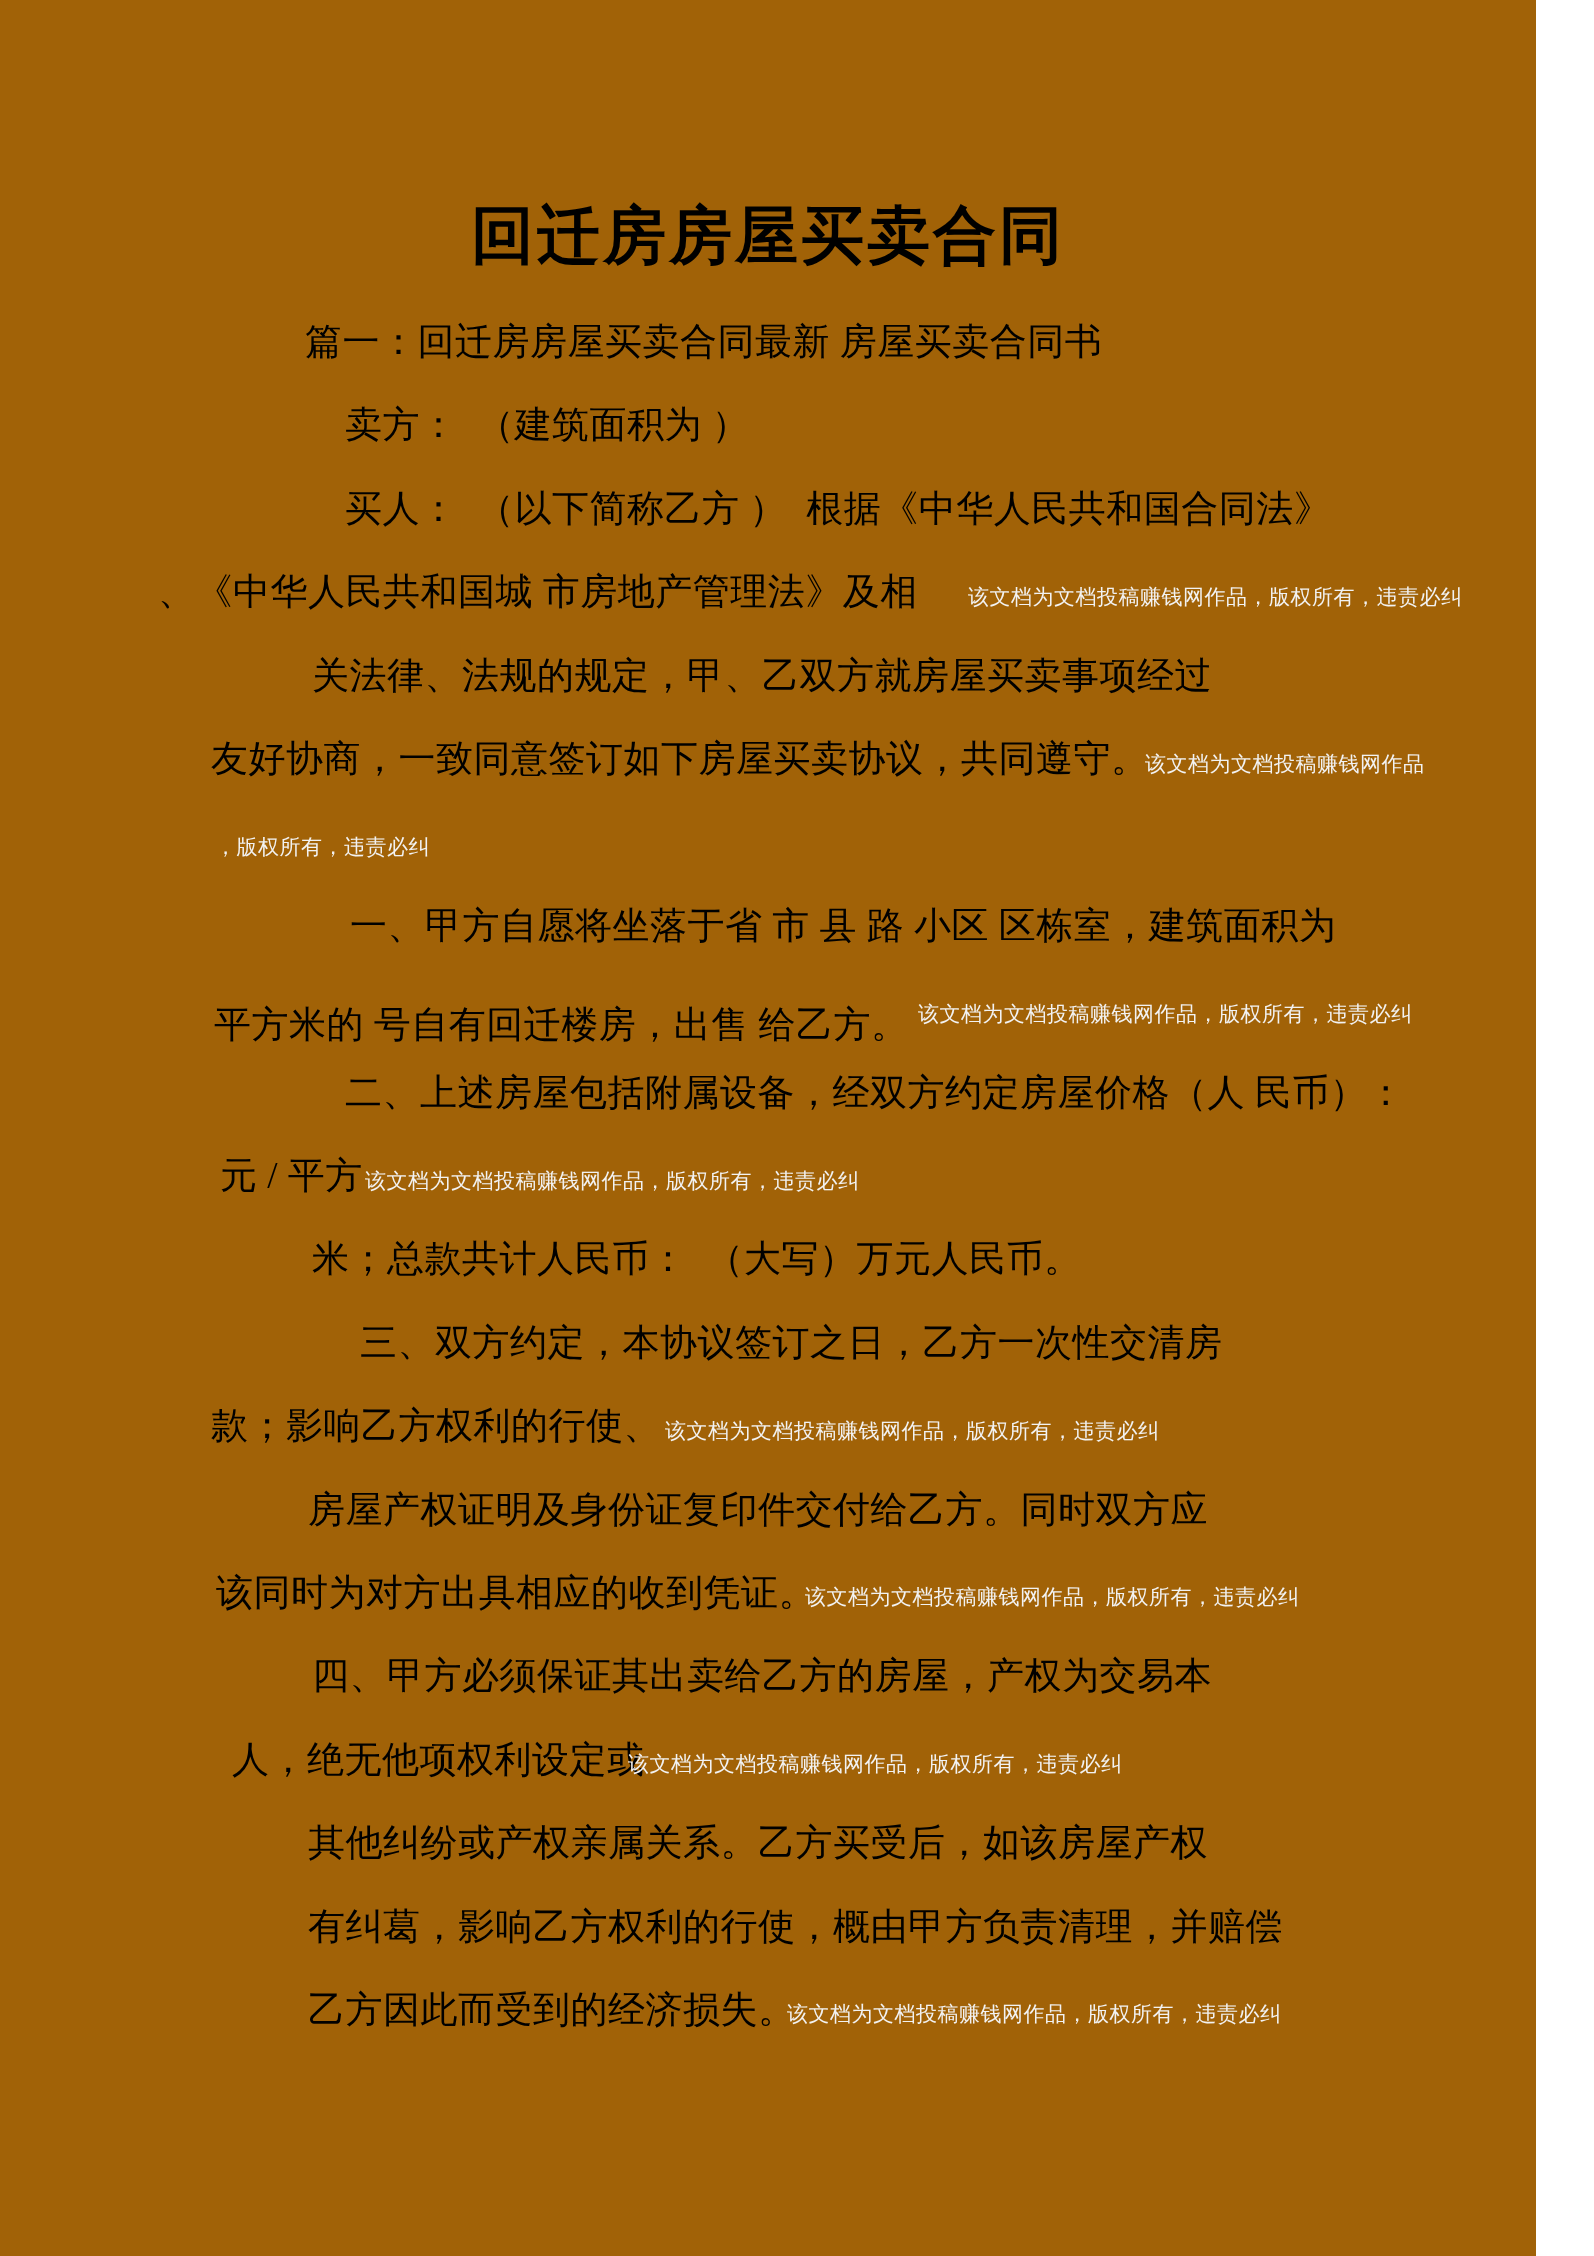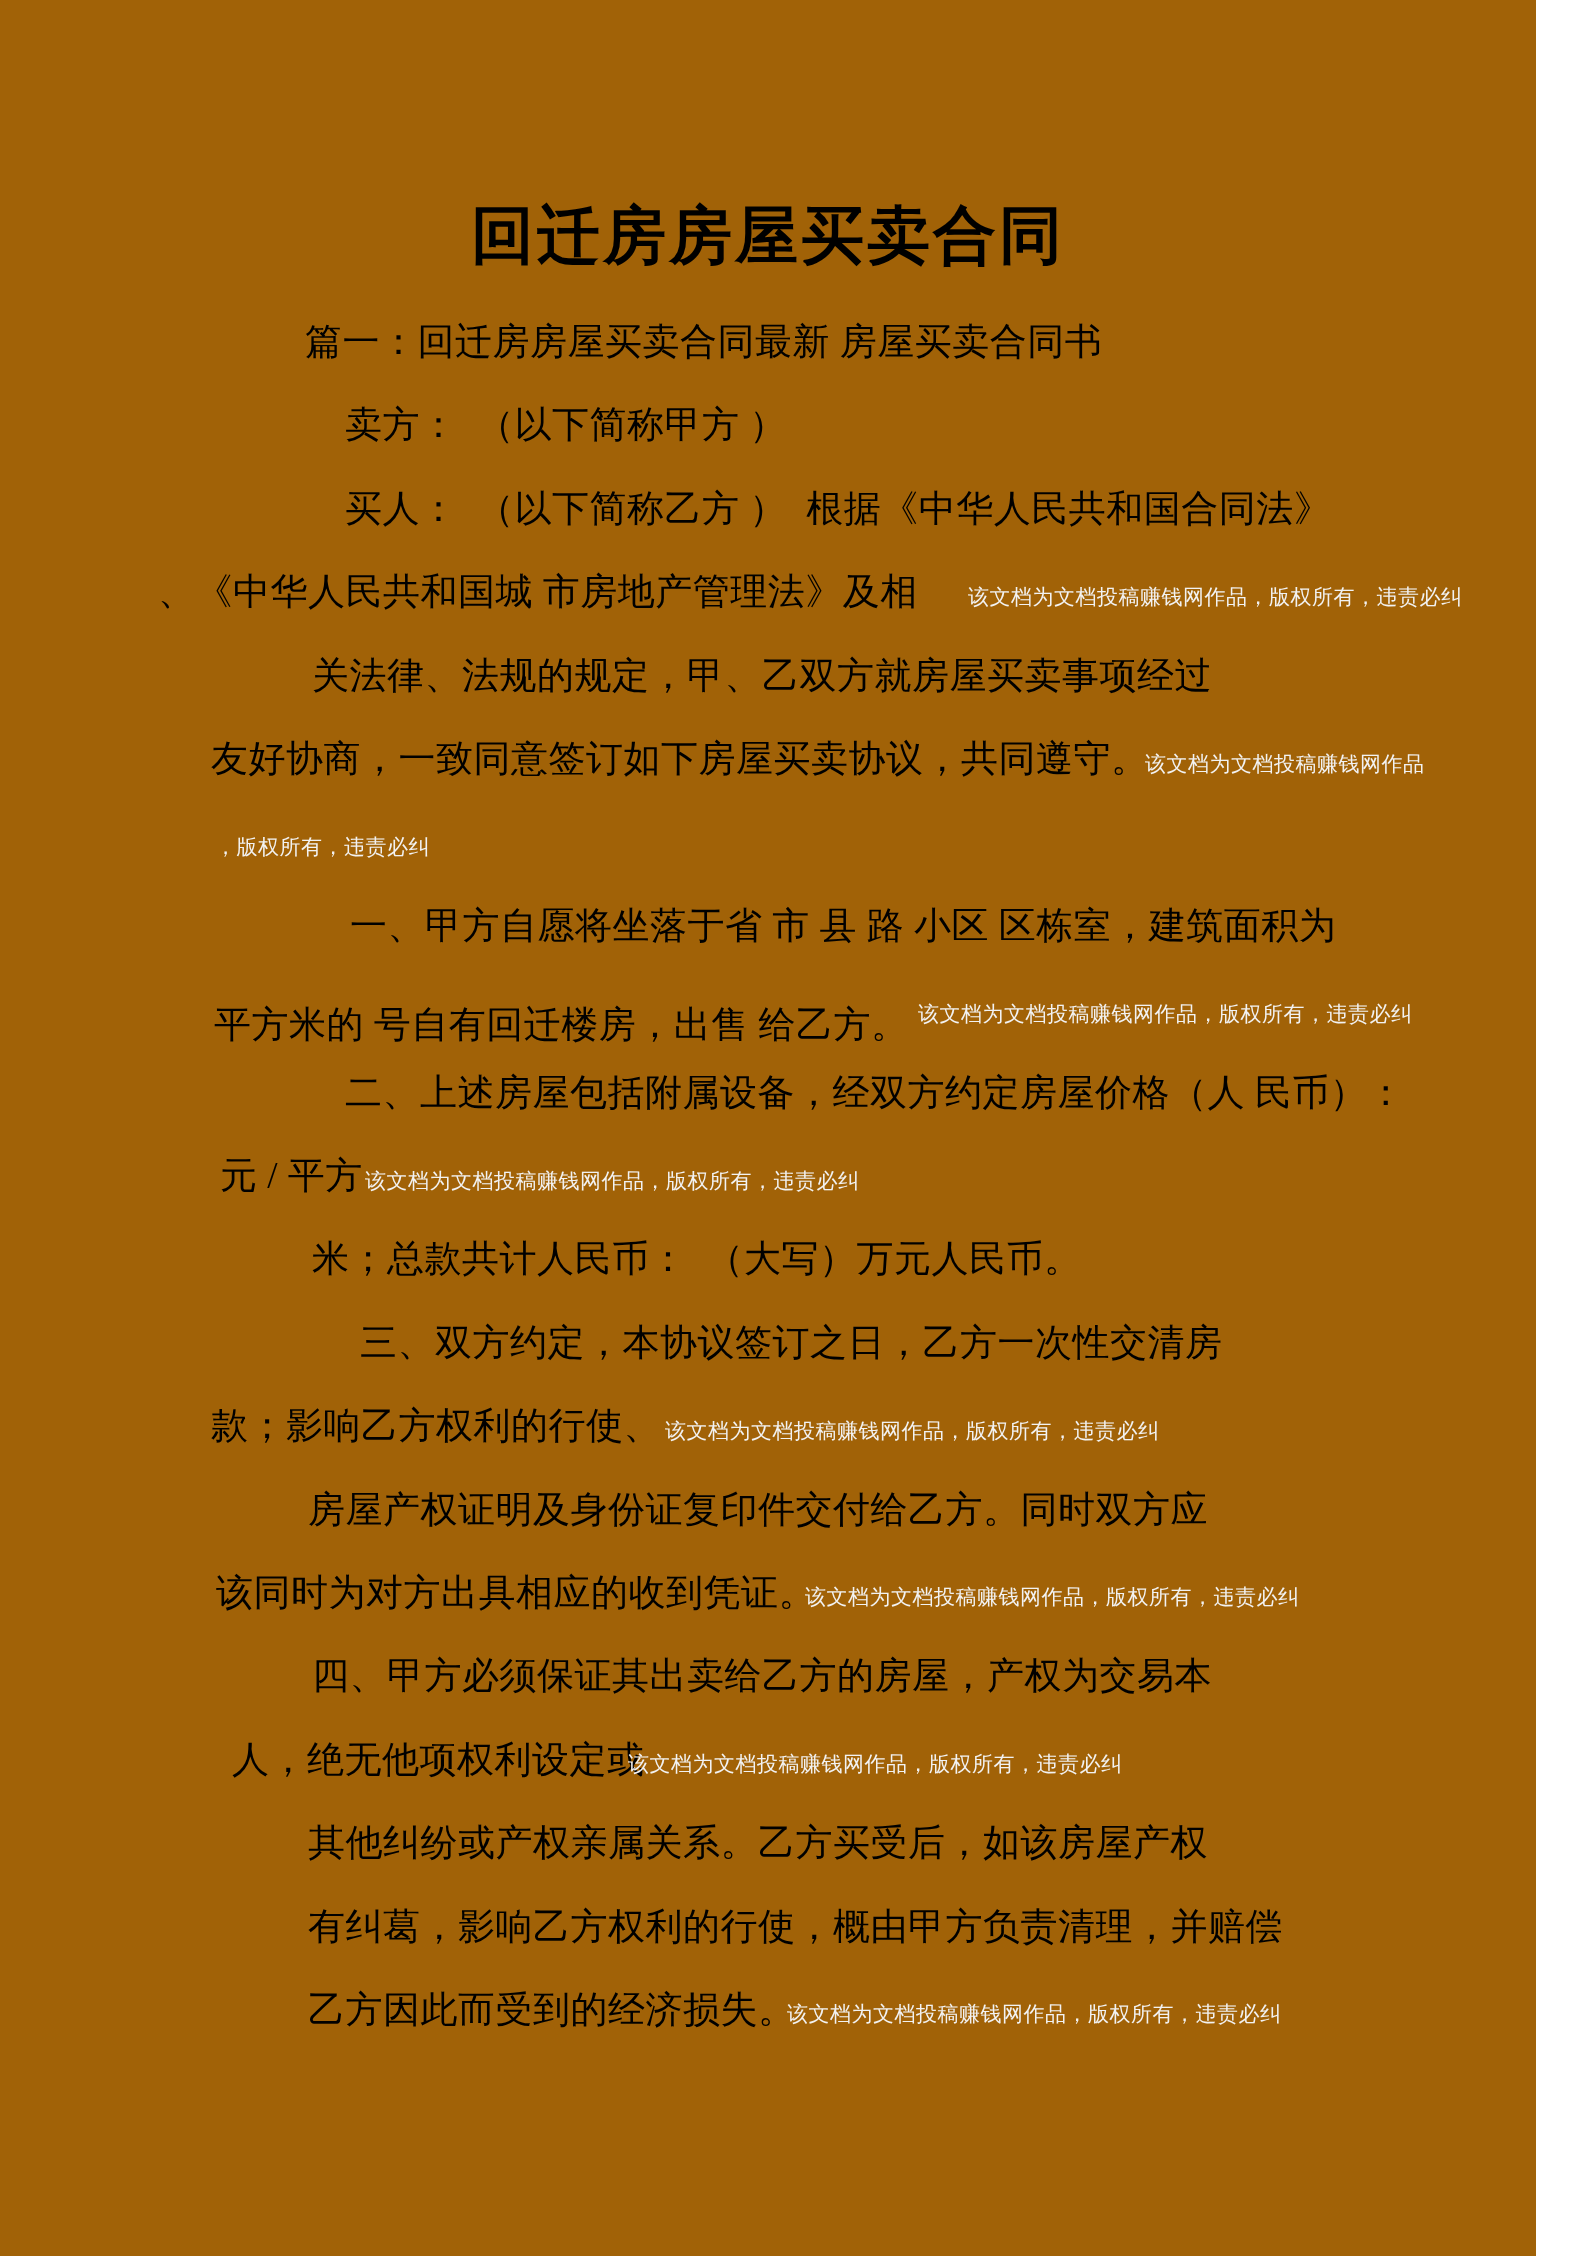--- a/index.html
+++ b/index.html
@@ -49,21 +49,21 @@
   }
 </style>
 </head>
 <body>
 
 <div class="page">
 
   <div class="doc-title">回迁房房屋买卖合同</div>
 
   <div class="bline" style="left:305px;  top:322px;">篇一：回迁房房屋买卖合同最新 房屋买卖合同书</div>
-  <div class="bline" style="left:345px;  top:405px;">卖方：  （以下简称甲方 ）</div>
+  <div class="bline" style="left:345px;  top:405px;">卖方：  （建筑面积为 ）</div>
   <div class="bline" style="left:345px;  top:489px;">买人：  （以下简称乙方 ）  根据《中华人民共和国合同法》</div>
   <div class="bline" style="left:158px;  top:572px;">、《中华人民共和国城 市房地产管理法》及相</div>
   <div class="bline" style="left:312px;  top:656px;">关法律、法规的规定，甲、乙双方就房屋买卖事项经过</div>
   <div class="bline" style="left:211px;  top:739px;">友好协商，一致同意签订如下房屋买卖协议，共同遵守。</div>
   <div class="bline" style="left:350px;  top:906px;">一、甲方自愿将坐落于省 市 县 路 小区 区栋室，建筑面积为</div>
   <div class="bline" style="left:214px;  top:989px;margin-top:16px;">平方米的 号自有回迁楼房，出售 给乙方。</div>
   <div class="bline" style="left:345px;  top:1073px;">二、上述房屋包括附属设备，经双方约定房屋价格（人 民币）：</div>
   <div class="bline" style="left:220px;  top:1156px;">元 / 平方</div>
   <div class="bline" style="left:312px;  top:1239px;">米；总款共计人民币：  （大写）万元人民币。</div>
   <div class="bline" style="left:360px;  top:1323px;">三、双方约定，本协议签订之日，乙方一次性交清房</div>

